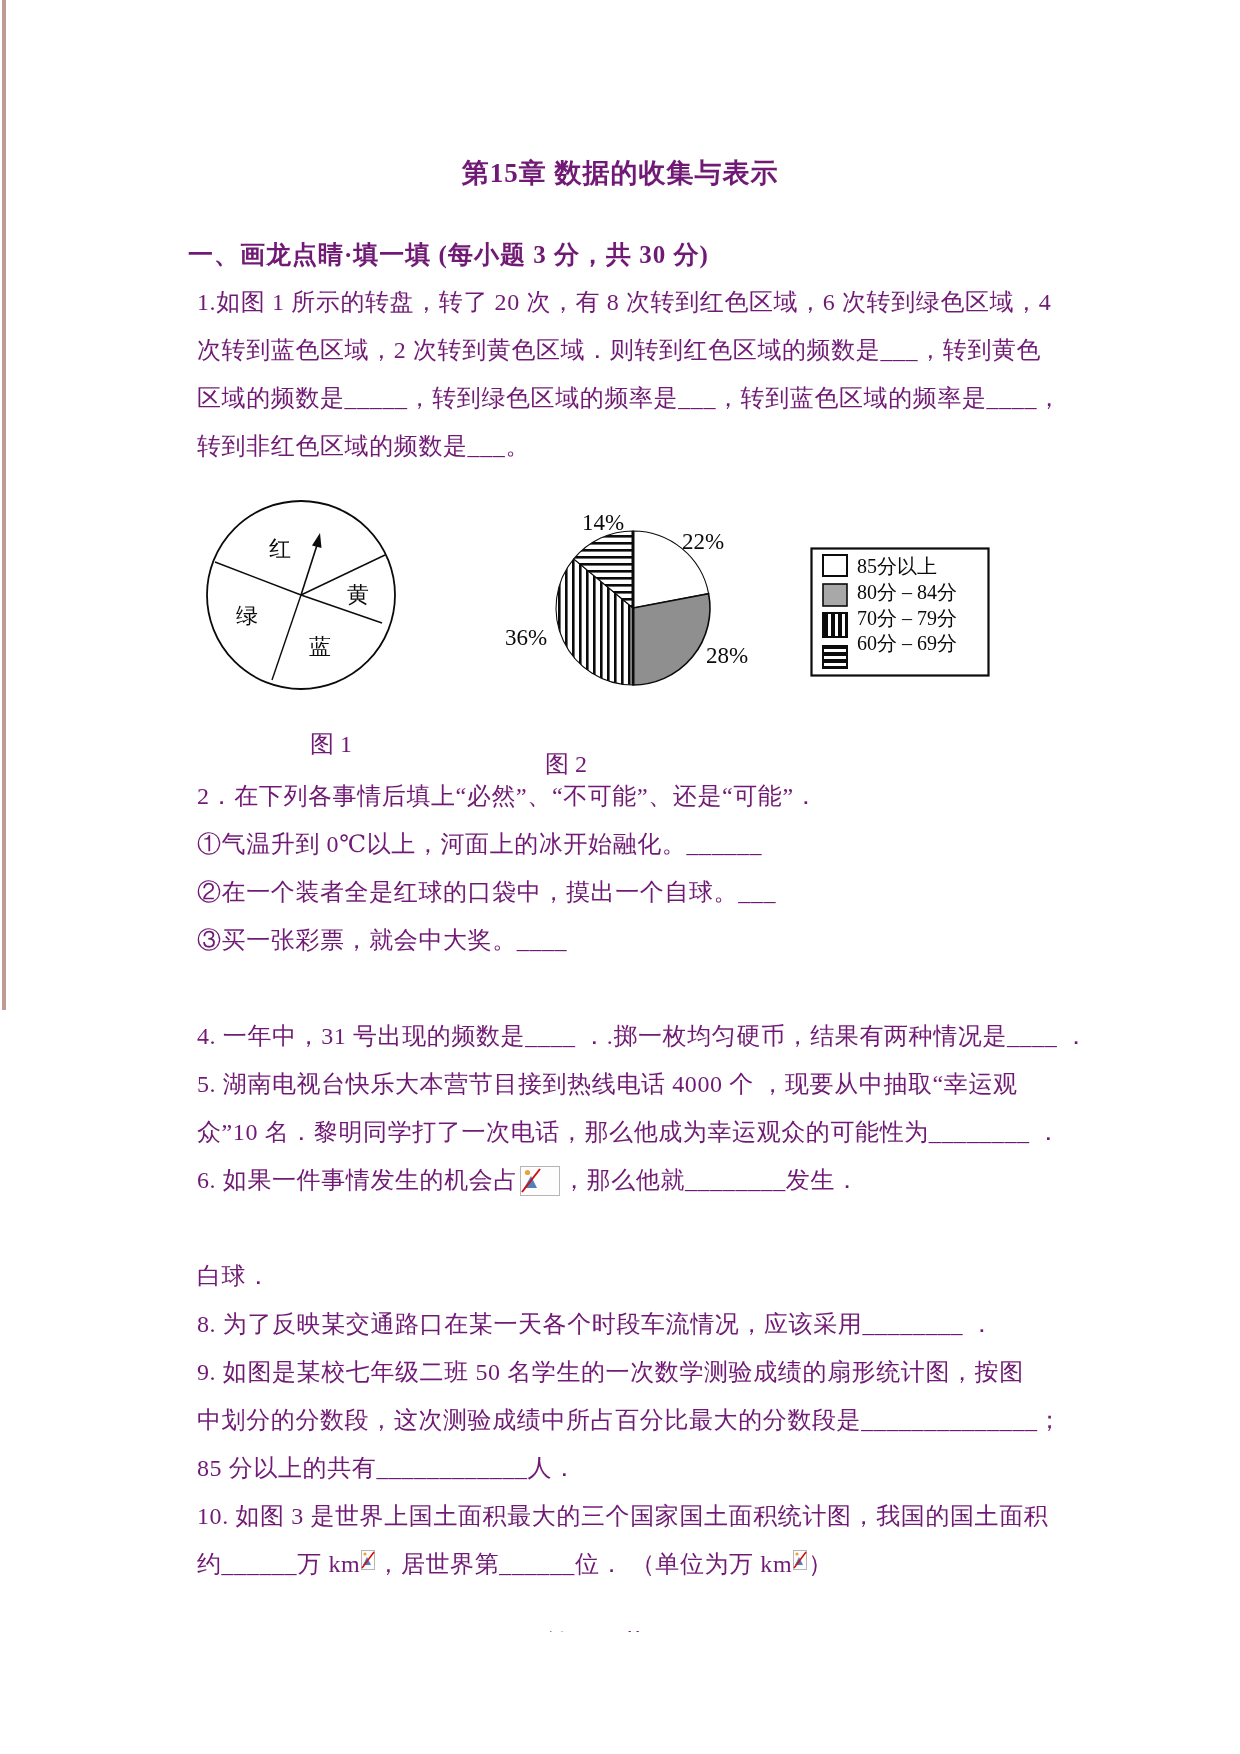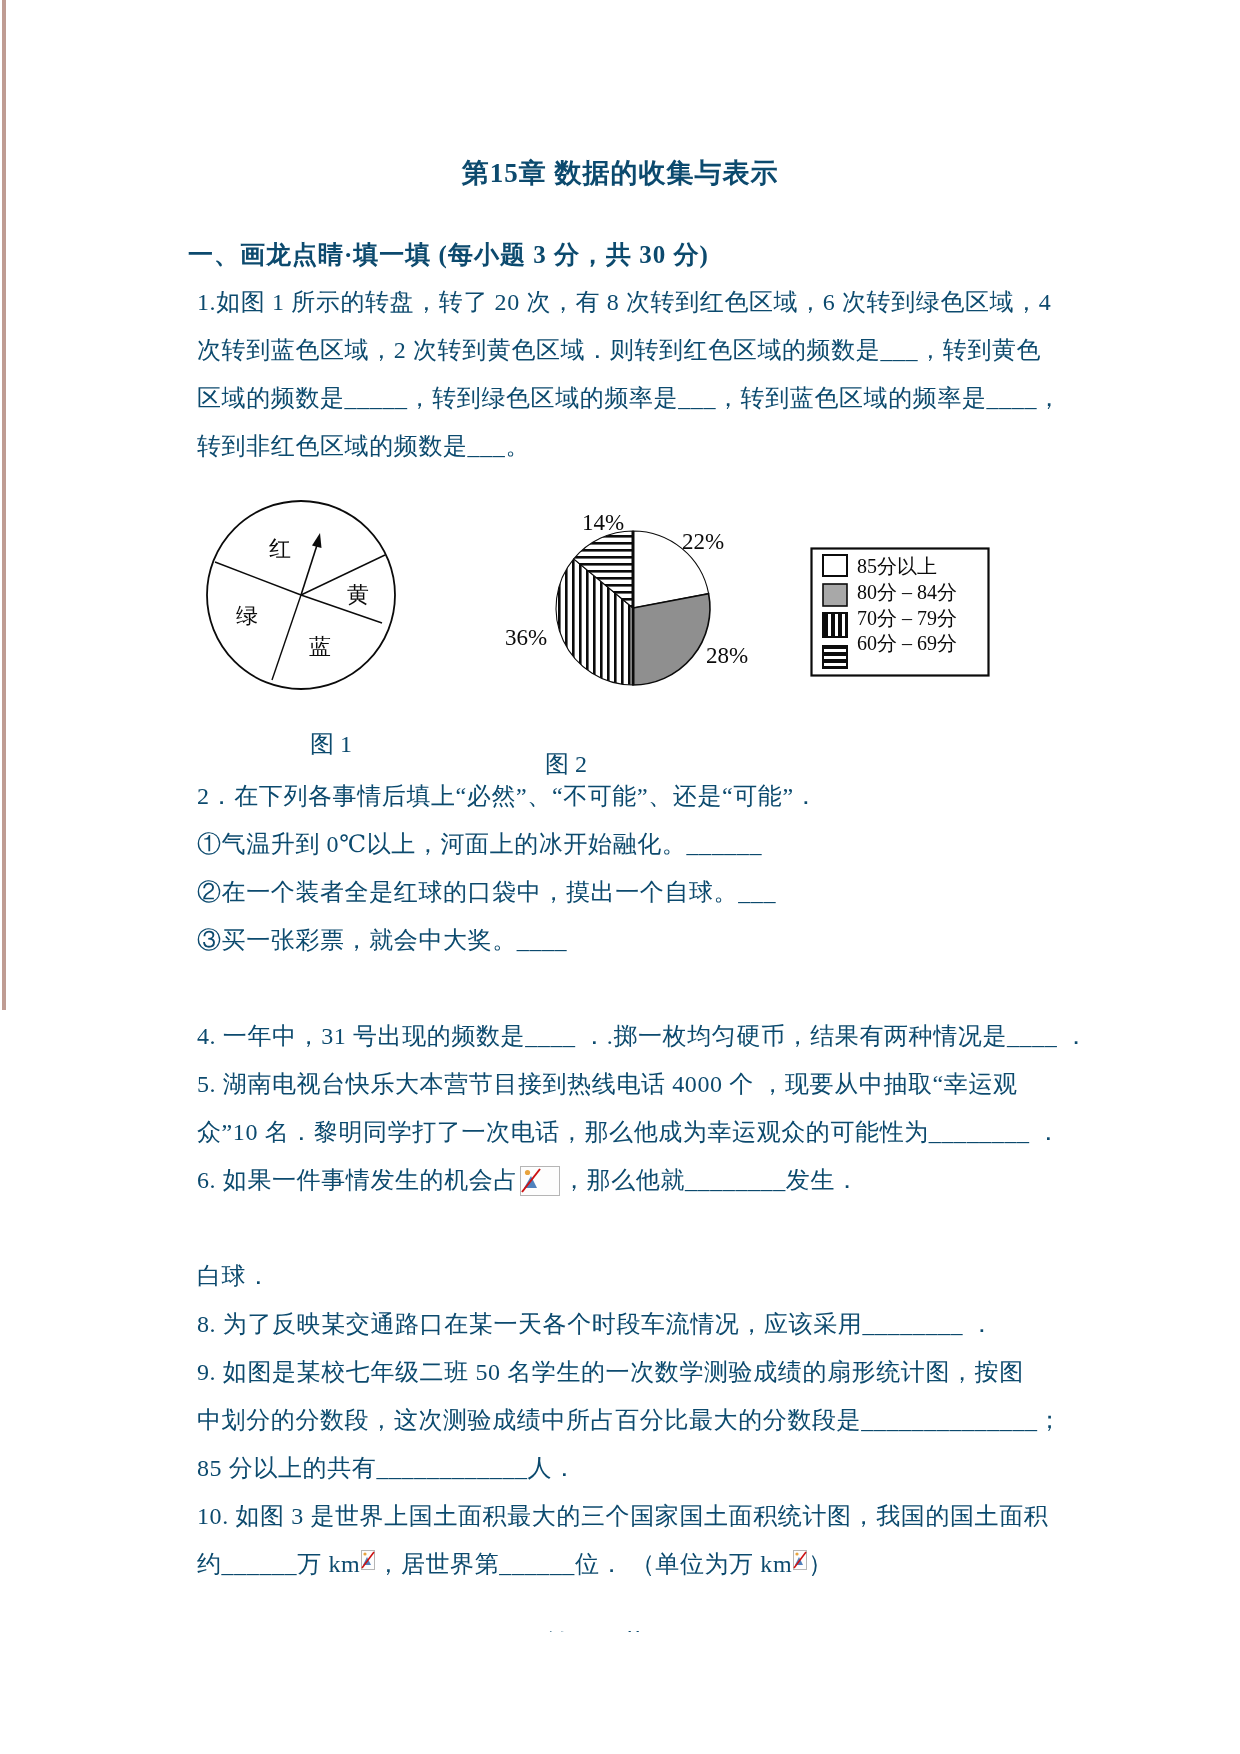--- a/index.html
+++ b/index.html
@@ -1,18 +1,18 @@
 <!DOCTYPE html>
 <html><head>
 <meta charset="utf-8">
 <style>
   html,body { margin:0; padding:0; background:#ffffff; }
   .page {
     position:relative; width:1240px; height:1632px; background:#ffffff;
-    font-family:"Liberation Serif","DejaVu Serif",serif; color:#0c4a6e; overflow:hidden;
+    font-family:"Liberation Serif","DejaVu Serif",serif; color:#701a75; overflow:hidden;
   }
   .scan-edge { position:absolute; left:2px; top:0; width:4px; height:1010px; background:#8a4a3a; opacity:.55; }
   .doc-title { position:absolute; left:0; right:0; top:155px; text-align:center;
     font-size:27px; font-weight:bold; letter-spacing:1px; }
   .sec-heading { position:absolute; left:168px; top:238px; font-size:25px; font-weight:bold; letter-spacing:1px; white-space:nowrap;margin-left:20px; }
   .line { position:absolute; left:168px; font-size:24px; line-height:32px; white-space:nowrap; letter-spacing:0.6px;margin-left:29px; }
   .caption { position:absolute; font-size:24px; }
   .page-footer { position:absolute; left:0; right:0; top:1626px; text-align:center; font-size:28px; letter-spacing:2px; }
   .figsvg { position:absolute; }
   svg text { font-family:"Liberation Serif","DejaVu Serif",serif; fill:#0b0b0b; }

